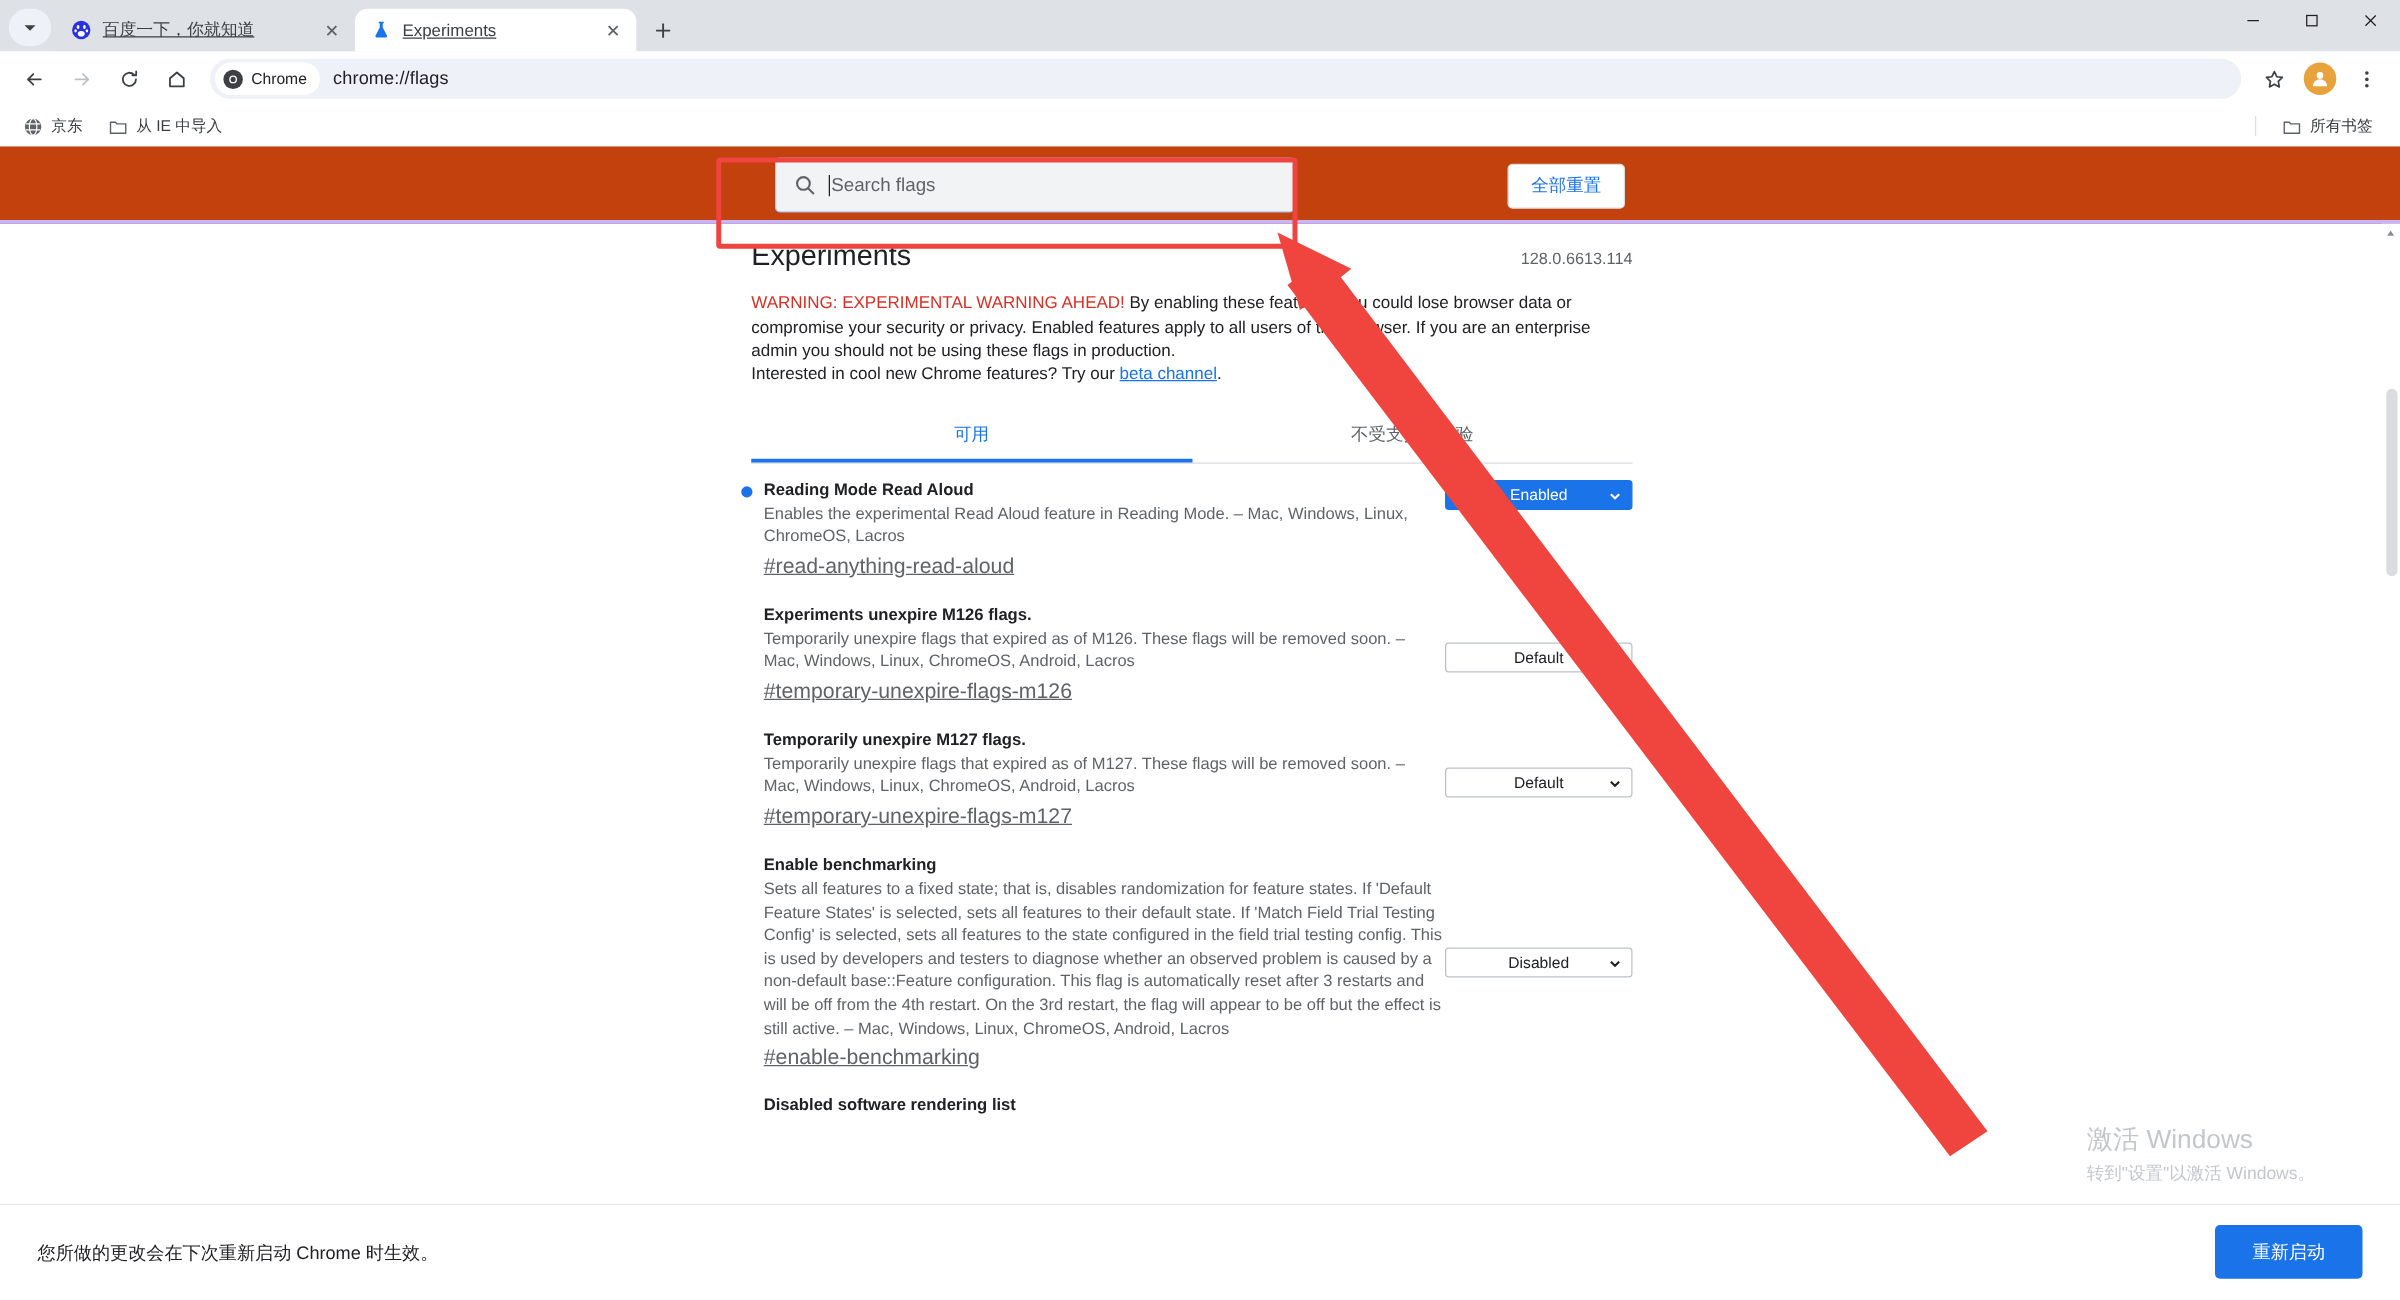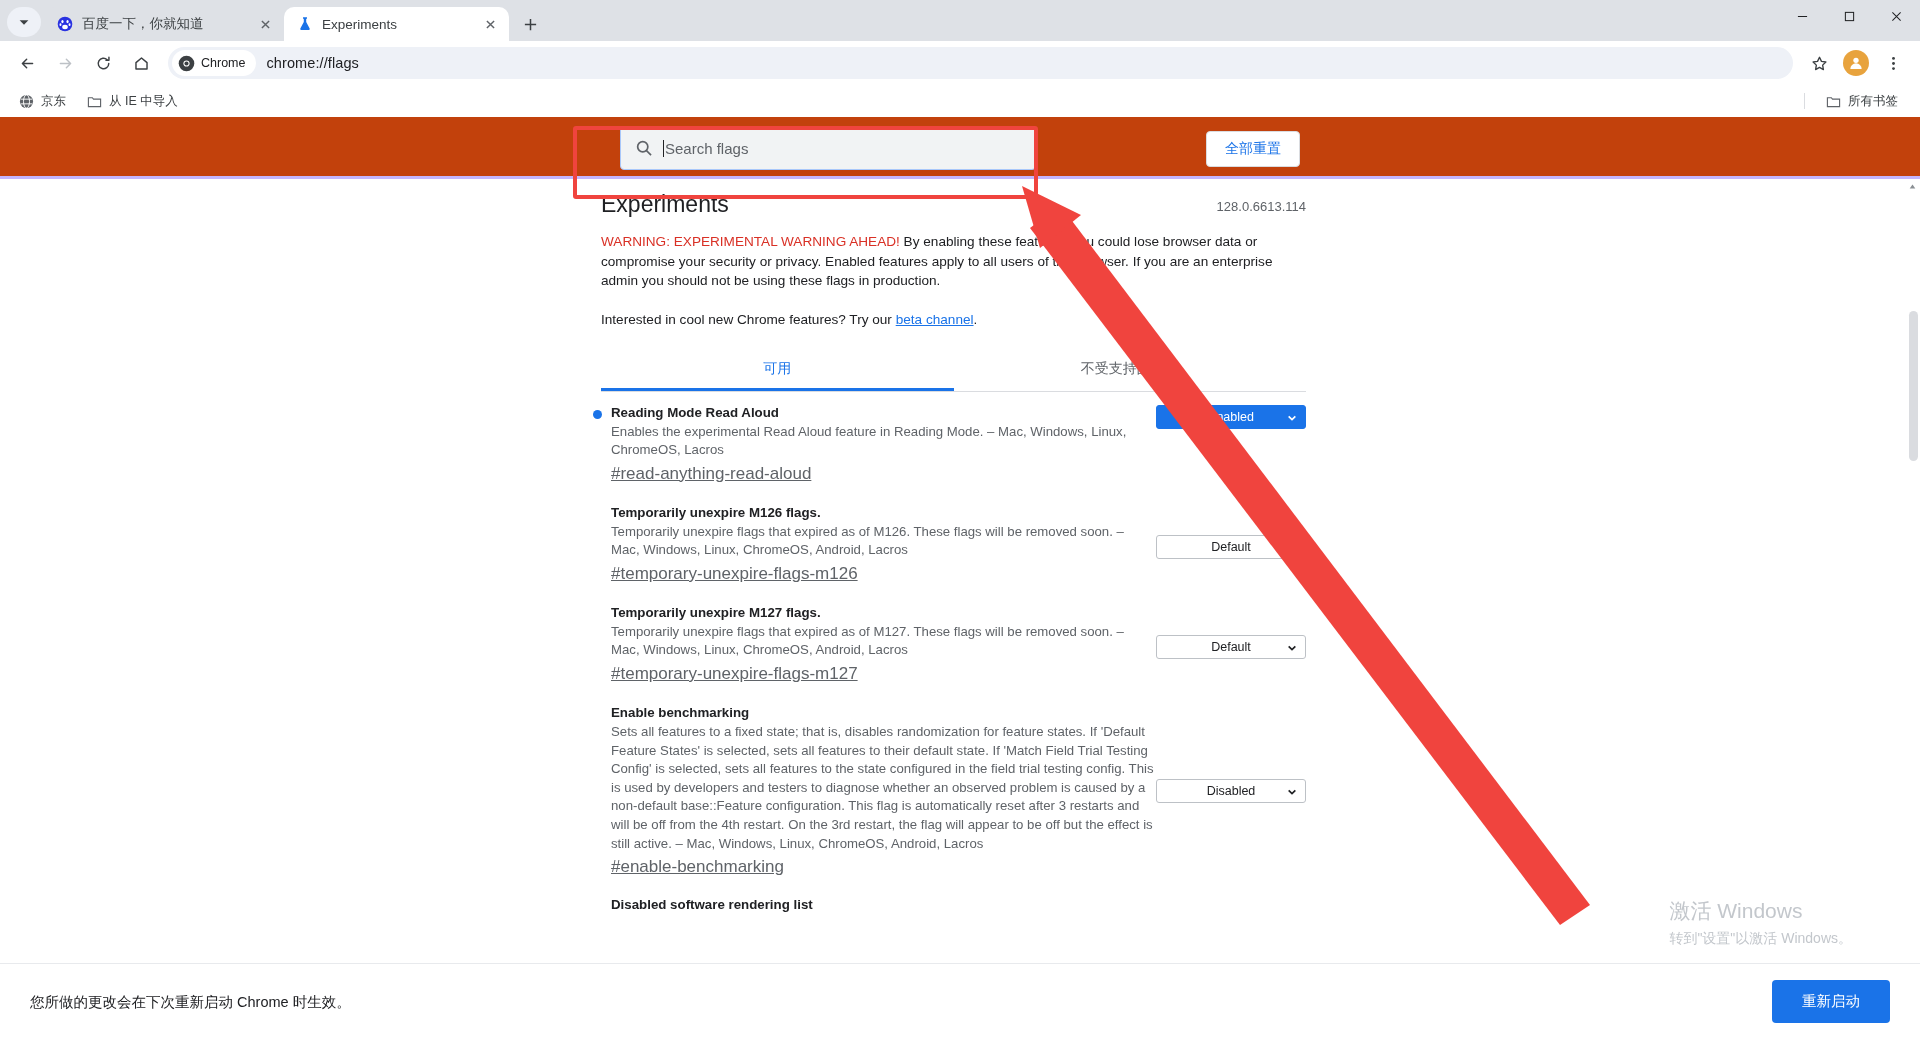--- a/index.html
+++ b/index.html
@@ -49,20 +49,21 @@
   .tab.inactive { background: #dee1e6; }
   .tab.active { background: #ffffff; }
   .tab .favicon {
     width: 17px; height: 17px; margin-right: 9px;
     flex: none; display: flex; align-items: center; justify-content: center;
   }
   .tab .title {
     flex: 1; white-space: nowrap; overflow: hidden;
     text-overflow: ellipsis; font-size: 13.5px;
     color: #3c4043;
+    text-decoration: underline;
   }
   .tab .closex {
     width: 18px; height: 18px; margin-left: 8px; flex: none;
     display: flex; align-items: center; justify-content: center;
     border-radius: 9px; cursor: pointer;
   }
   .tab .closex svg { width: 9px; height: 9px; stroke: #5f6368; stroke-width: 1.6; }
   .newtab {
     width: 34px; height: 34px; margin-left: 4px;
     display: flex; align-items: center; justify-content: center;
@@ -186,21 +187,21 @@
     width: 705px;
     margin-left: 601px;
   }
   .exp-head { display: flex; align-items: flex-end; justify-content: space-between; }
   .exp-title { font-size: 23px; color: #202124; font-weight: 400; }
   .exp-ver { font-size: 13px; color: #5f6368; padding-bottom: 4px;}
   .warn {
     margin-top: 14px; font-size: 13.6px; line-height: 19.5px; color: #202124;
   }
   .warn b { color: #d93025; font-weight: 400; }
-  .beta-line { margin-top: 21px; font-size: 13.6px; color: #202124; }
+  .beta-line { font-size: 13.6px; color: #202124; }
   .beta-line a { color: #1a73e8; }
   .tabs-row {
     display: flex; margin-top: 22px;
     border-bottom: 1px solid #dadce0;
   }
   .ftab {
     flex: 1; text-align: center;
     padding: 11px 0 13px;
     font-size: 14px; color: #5f6368; cursor: pointer;
   }
@@ -505,21 +506,21 @@
               <span class="chev"><svg viewBox="0 0 12 12">
                     <path d="M2 4 L6 8 L10 4"></path>
                   </svg></span>
             </div>
           </div>
         </div>
 
         <div class="flag">
           <div class="flag-main">
             <div class="flag-name">
-              <span>Temporarily unexpire M126 flags.</span>
+              <span>Experiments unexpire M126 flags.</span>
             </div>
             <div class="flag-desc">Temporarily unexpire flags that expired as of M126. These flags will be removed soon. – Mac, Windows, Linux, ChromeOS, Android, Lacros</div>
             <div class="flag-perm">#temporary-unexpire-flags-m126</div>
           </div>
           <div class="flag-ctrl" style="align-items:center; padding-top:6px;">
             <div class="sel-box">
               <span>Default</span>
               <span class="chev"><svg viewBox="0 0 12 12">
                     <path d="M2 4 L6 8 L10 4"></path>
                   </svg></span>

